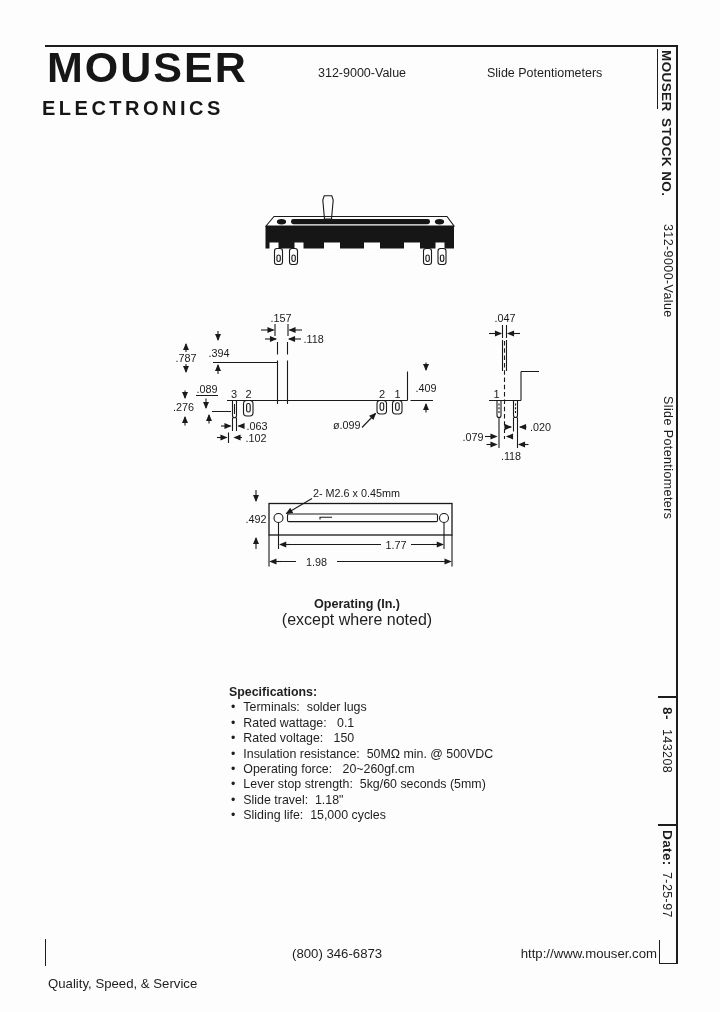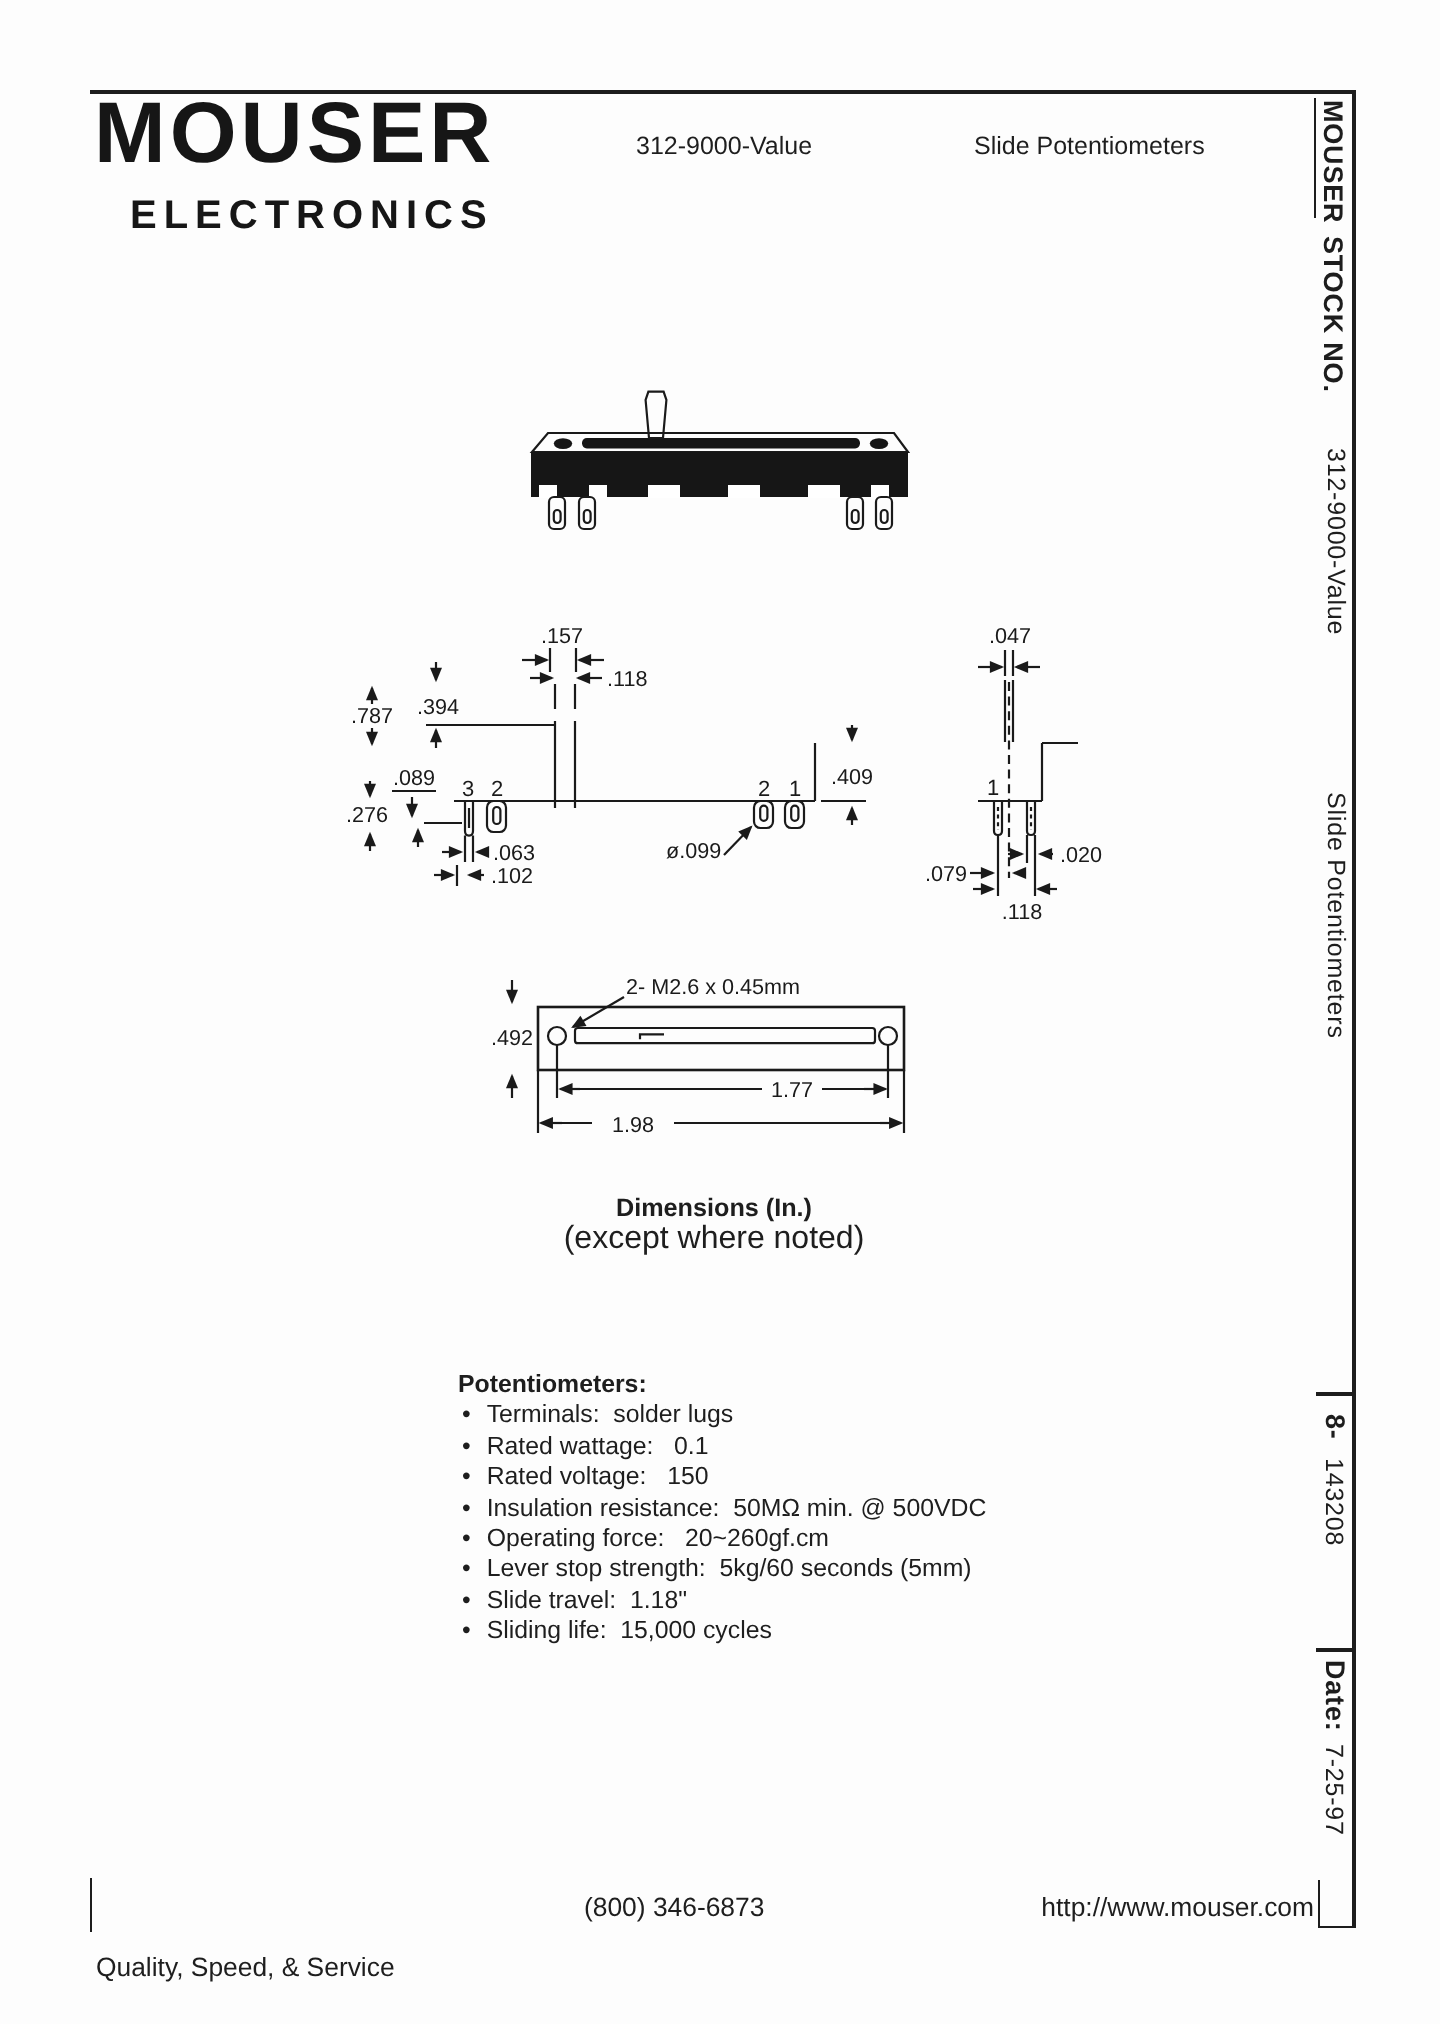--- a/index.html
+++ b/index.html
@@ -32,21 +32,21 @@
   .ln{stroke:#1a1a1a;stroke-width:1.1;fill:none;}
   .lnb{stroke-width:1.3;}
   .dim{font-size:10.8px;fill:#1a1a1a;stroke:none;}
   .tnum{font-size:11px;fill:#1a1a1a;stroke:none;}
 </style>
 </head>
 <body>
 
 <div class="abs rule" style="left:45px;top:45px;width:632px;height:2px;"></div>
 <div class="abs logo1" style="left:47px;top:44px;">MOUSER</div>
-<div class="abs logo2" style="left:65px;top:97px;">ELECTRONICS</div>
+<div class="abs logo2" style="left:42px;top:97px;">ELECTRONICS</div>
 <div class="abs htext" style="left:318px;top:66px;">312-9000-Value</div>
 <div class="abs htext" style="left:487px;top:66px;">Slide Potentiometers</div>
 
 <div class="abs rule" style="left:675.5px;top:45px;width:2px;height:919px;"></div>
 <div class="abs rule" style="left:656.5px;top:49px;width:1.5px;height:60px;"></div>
 <div class="abs vtext vbold" style="left:659px;top:50px;">
   <span>MOUSER</span><span class="gap6">STOCK NO.</span>
 </div>
 <div class="abs vtext" style="left:660px;top:224px;">312-9000-Value</div>
 <div class="abs vtext" style="left:660px;top:396px;">Slide Potentiometers</div>
@@ -186,26 +186,26 @@
     <line class="ln" x1="281" y1="561.5" x2="270.4" y2="561.5" marker-end="url(#arr)"></line>
     <path class="ln" d="M272,561.5 H296 M337,561.5 H449"></path>
     <line class="ln" x1="440" y1="561.5" x2="450.6" y2="561.5" marker-end="url(#arr)"></line>
     <text class="dim" x="316.5" y="566" text-anchor="middle">1.98</text>
     <text class="dim" x="313" y="497">2- M2.6 x 0.45mm</text>
     <line class="ln" x1="312" y1="498.5" x2="286.5" y2="513.5" marker-end="url(#arr)"></line>
   </g>
 </svg>
 
 <div class="abs caption" style="left:268px;top:596px;">
-  <div class="t">Dimensions (In.)</div>
+  <div class="t">Operating (In.)</div>
   <div class="n">(except where noted)</div>
 </div>
 
 <div class="abs specs" style="left:229px;top:685px;">
-  <div class="title">Potentiometers:</div>
+  <div class="title">Specifications:</div>
   <ul>
     <li><span class="bullet">•</span><span class="spec-text">Terminals:  solder lugs</span></li>
     <li><span class="bullet">•</span><span class="spec-text">Rated wattage:   0.1</span></li>
     <li><span class="bullet">•</span><span class="spec-text">Rated voltage:   150</span></li>
     <li><span class="bullet">•</span><span class="spec-text">Insulation resistance:  50MΩ min. @ 500VDC</span></li>
     <li><span class="bullet">•</span><span class="spec-text">Operating force:   20~260gf.cm</span></li>
     <li><span class="bullet">•</span><span class="spec-text">Lever stop strength:  5kg/60 seconds (5mm)</span></li>
     <li><span class="bullet">•</span><span class="spec-text">Slide travel:  1.18"</span></li>
     <li><span class="bullet">•</span><span class="spec-text">Sliding life:  15,000 cycles</span></li>
   </ul>

